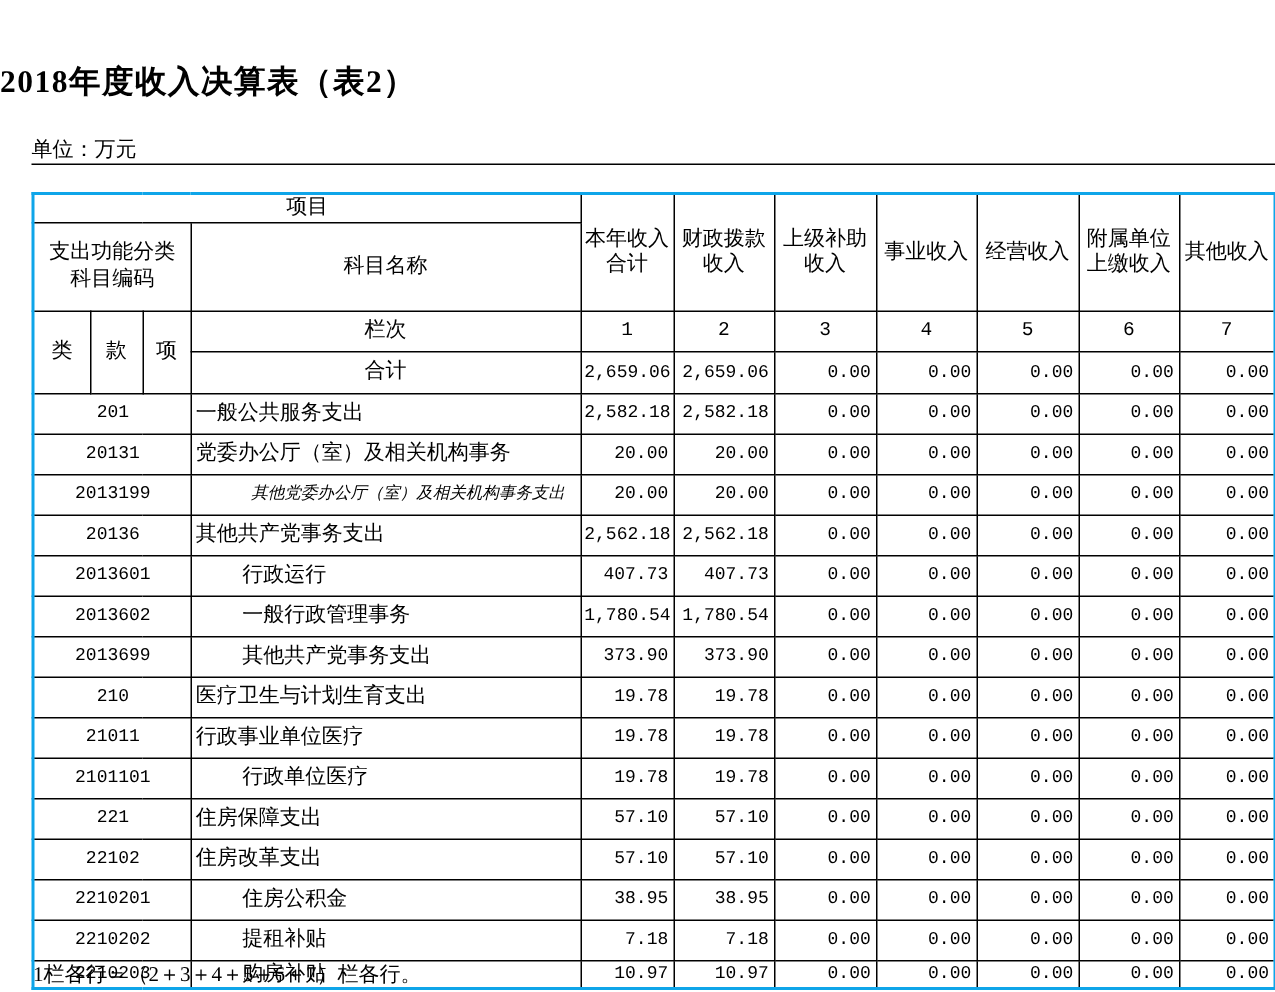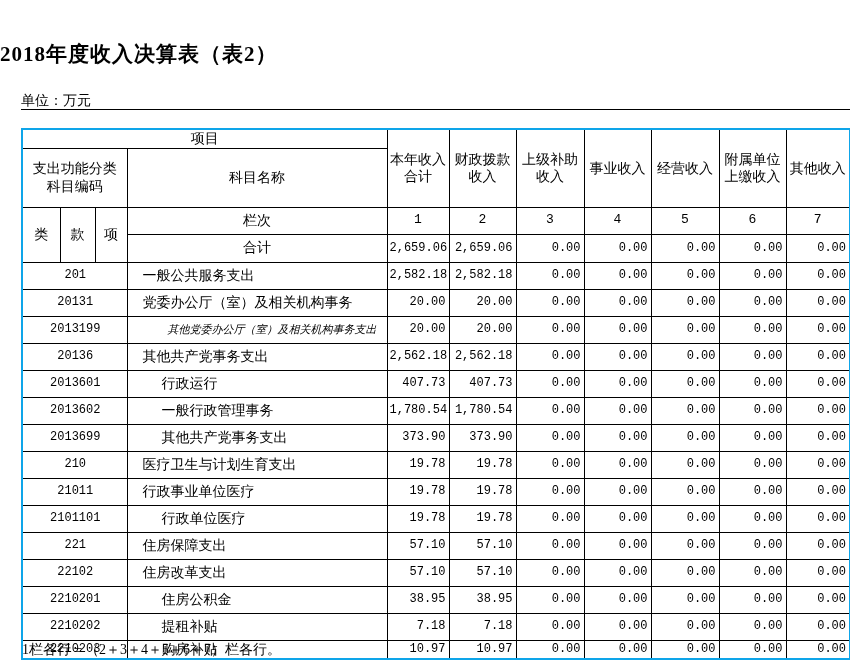--- a/index.html
+++ b/index.html
@@ -41,21 +41,21 @@
   tr.r4 { height: 28px; }
   tbody tr { height: 27px; }
   tbody tr:last-child { height: 15px; }
   td.mono, td.num, td.code, td.colnum {
     font-family: "Liberation Mono", "DejaVu Sans Mono", monospace;
     font-size: 12px;
   }
   td.colnum { text-align: center; font-size: 13px; }
   td.num  { text-align: right; padding-right: 3px; }
   td.code { text-align: center;  padding-left: 3px; }
-  td.name { text-align: left;  padding-left: 15px; font-size: 14px; }
+  td.name { text-align: left;  padding-left: 3px; font-size: 14px; }
   td.name.indent { padding-left: 34px; }
   td.name.small  { padding-left: 40px; font-size: 11px; font-style: italic; }
   td.hdr { font-size: 14px; }
   .footnote {
     position: absolute; top: 641px; left: 22px;
     font-size: 14px;
   }
 </style>
 </head>
 <body>

